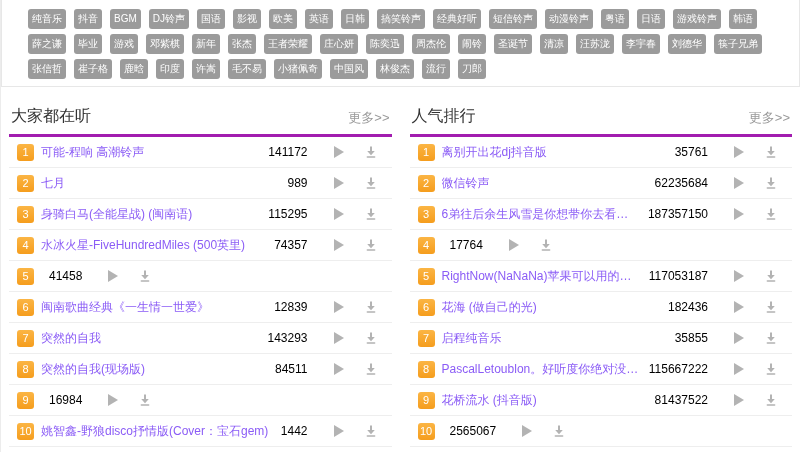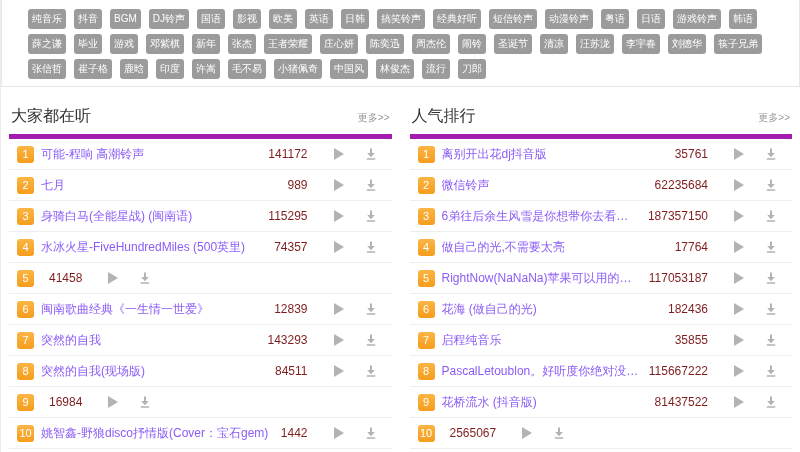--- a/index.html
+++ b/index.html
@@ -21,40 +21,40 @@
     display:inline-block;background:#9b9b9b;color:#fff;
     font-size:10px;line-height:12px;padding:4px 4px;
     border-radius:3px;white-space:nowrap;cursor:pointer;
     text-decoration:none;
   }
   
   .panels{display:flex;gap:18px;padding:0 8px;margin-top:8px;}
   .panel{flex:1;min-width:0;background:#fff;}
   .panel-header{
     display:flex;justify-content:space-between;align-items:flex-end;
-    padding:12px 2px 9px 2px;border-bottom:5px solid #a21caf;gap:31px;
+    padding:12px 2px 9px 2px;border-bottom:3px solid #a21caf;gap:31px;
   }
   .panel-title{margin:0;font-size:16px;font-weight:400;color:#333;line-height:18px;}
-  .more-link{font-size:10px;color:#999;text-decoration:none;cursor:pointer;line-height:14px;}
+  .more-link{font-size:13px;color:#999;text-decoration:none;cursor:pointer;line-height:14px;}
   .song-list{list-style:none;margin:0;padding:0;}
   .song-row{
     display:flex;align-items:center;height:31px;
     border-bottom:1px solid #eee;padding-left:8px;box-sizing:border-box;
   }
   .rank{
     flex:0 0 auto;min-width:17px;height:17px;line-height:17px;
     background:linear-gradient(#fbb544,#f59d1d);
     color:#fff;font-size:11px;text-align:center;border-radius:3px;
     margin-right:7px;padding:0 1px;box-sizing:border-box;
   }
   .song-title{
     flex:1 1 auto;font-size:12px;color:#8b5cf6;white-space:nowrap;
     overflow:hidden;text-overflow:ellipsis;cursor:pointer;
   }
-  .count{flex:0 0 auto;font-size:12px;color:#7f1d1d;margin-left:8px;}
+  .count{flex:0 0 auto;font-size:12px;color:#000000;margin-left:8px;}
   .play-btn{
     flex:0 0 34px;display:flex;justify-content:center;align-items:center;
     margin-left:14px;cursor:pointer;
   }
   .play-tri{
     width:0;height:0;border-left:10px solid #b3b3b3;
     border-top:6px solid transparent;border-bottom:6px solid transparent;
   }
   .dl-btn{
     flex:0 0 30px;display:flex;justify-content:center;align-items:center;
@@ -367,21 +367,20 @@
     <span class="dl-btn">
       <svg width="12" height="12" viewBox="0 0 12 12" aria-hidden="true">
         <path d="M5 0.5h2v4.5h2.8L6 9.2 2.2 5H5z"></path>
         <rect x="1.6" y="10.2" width="8.8" height="1.5" rx="0.7"></rect>
       </svg>
     </span>
   </li>
 
   <li class="song-row">
     <span class="rank">4</span>
-    <span class="song-title">做自己的光,不需要太亮</span>
     <span class="count">17764</span>
     <span class="play-btn">
       <span class="play-tri"></span>
     </span>
     <span class="dl-btn">
       <svg width="12" height="12" viewBox="0 0 12 12" aria-hidden="true">
         <path d="M5 0.5h2v4.5h2.8L6 9.2 2.2 5H5z"></path>
         <rect x="1.6" y="10.2" width="8.8" height="1.5" rx="0.7"></rect>
       </svg>
     </span>

